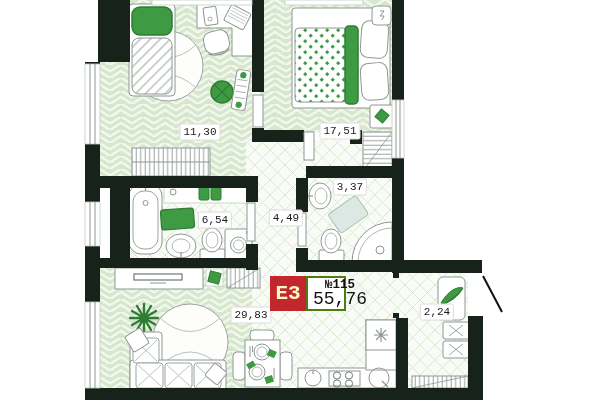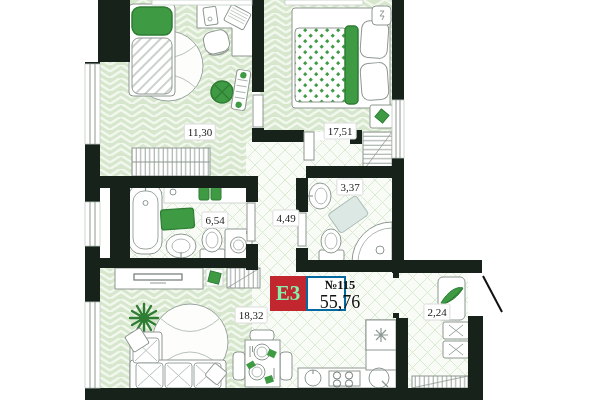--- a/index.html
+++ b/index.html
@@ -1,25 +1,25 @@
 <!DOCTYPE html>
 <html><head>
 <meta charset="utf-8">
 <style>
   html,body{margin:0;padding:0;background:#ffffff;}
   #stage{position:relative;width:600px;height:400px;background:#ffffff;overflow:hidden;
-         font-family:Liberation Serif, serif;}
+         font-family:Liberation Mono, monospace;}
   #plan-svg{position:absolute;left:0;top:0;}
   .chip{position:absolute;transform:translate(-50%,-50%);background:#ffffff;border:1px solid #dcdcdc;
         border-radius:2px;padding:0 3px;font-size:11px;line-height:15px;color:#1a1a1a;white-space:nowrap;}
   .unit-badge{position:absolute;left:270px;top:276px;width:36px;height:35px;background:#c2262e;
-        color:#86efac;font-size:21px;font-weight:bold;display:flex;align-items:center;justify-content:center;}
+        color:#fef9c3;font-size:21px;font-weight:bold;display:flex;align-items:center;justify-content:center;}
   .num-badge{position:absolute;left:306px;top:276px;width:40px;height:35px;background:#ffffff;
-        border:2px solid #0369a1;box-sizing:border-box;display:flex;flex-direction:column;
-        align-items:center;justify-content:space-between;color:#111;padding-left:28px;}
+        border:2px solid #4d7c0f;box-sizing:border-box;display:flex;flex-direction:column;
+        align-items:center;justify-content:flex-start;color:#111;padding-left:28px;}
   .num-badge .n1{font-size:12.5px;font-weight:bold;line-height:14px;}
   .num-badge .n2{font-size:18px;line-height:14px;}
 </style>
 </head>
 <body>
 
 <div id="stage">
 <svg id="plan-svg" width="600" height="400" viewBox="0 0 600 400">
   <defs>
     <pattern id="herr" width="22" height="13" patternUnits="userSpaceOnUse">
@@ -327,21 +327,21 @@
   <g>
     <line x1="483" y1="276" x2="502" y2="312" stroke="#111111" stroke-width="2"></line>
   </g>
 </svg>
 
   <div class="chip" style="left:200px;top:132px">11,30</div>
   <div class="chip" style="left:340px;top:131px">17,51</div>
   <div class="chip" style="left:215px;top:220px">6,54</div>
   <div class="chip" style="left:286px;top:218px">4,49</div>
   <div class="chip" style="left:350px;top:187px">3,37</div>
-  <div class="chip" style="left:251px;top:315px">18,32</div>
+  <div class="chip" style="left:251px;top:315px">29,83</div>
   <div class="chip" style="left:437px;top:312px">2,24</div>
 
   <div class="unit-badge">E3</div>
   <div class="num-badge">
     <div class="n1">№115</div>
     <div class="n2">55,76</div>
   </div>
 </div>
 
 </body></html>

